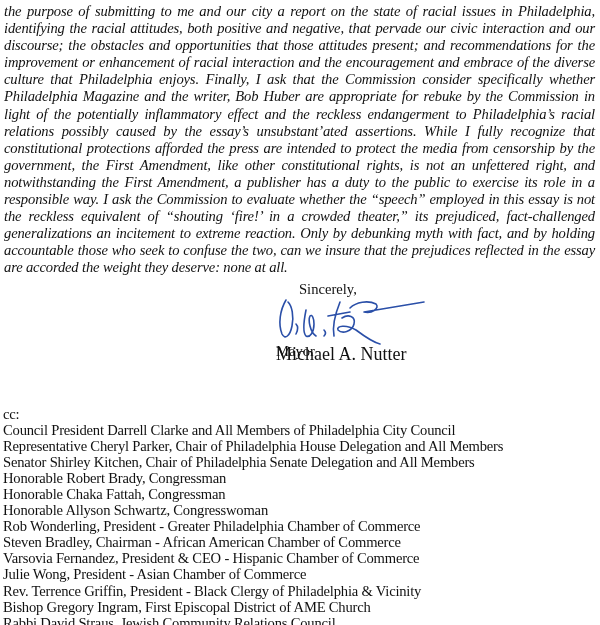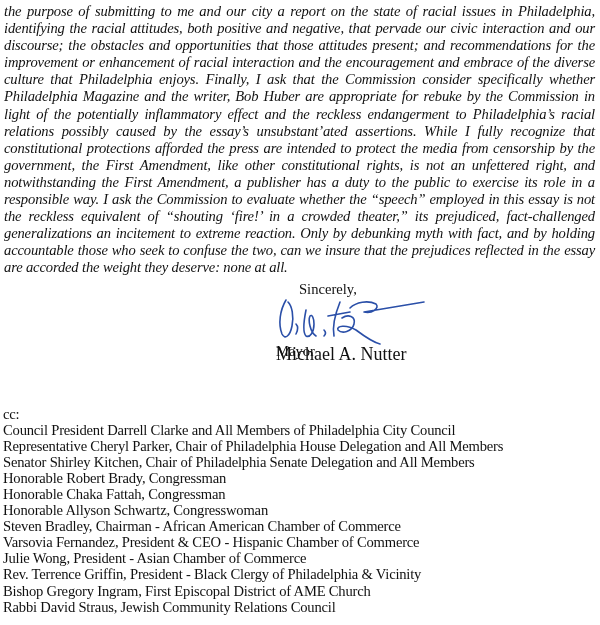--- a/index.html
+++ b/index.html
@@ -106,20 +106,21 @@
 
 <div class="cc-block">
   <span class="cc-label">cc:</span>
   <ul class="cc-list">
     <li>Council President Darrell Clarke and All Members of Philadelphia City Council</li>
     <li>Representative Cheryl Parker, Chair of Philadelphia House Delegation and All Members</li>
     <li>Senator Shirley Kitchen, Chair of Philadelphia Senate Delegation and All Members</li>
     <li>Honorable Robert Brady, Congressman</li>
     <li>Honorable Chaka Fattah, Congressman</li>
     <li>Honorable Allyson Schwartz, Congresswoman</li>
+    <li>Rob Wonderling, President - Greater Philadelphia Chamber of Commerce</li>
     <li>Steven Bradley, Chairman - African American Chamber of Commerce</li>
     <li>Varsovia Fernandez, President &amp; CEO - Hispanic Chamber of Commerce</li>
     <li>Julie Wong, President - Asian Chamber of Commerce</li>
     <li>Rev. Terrence Griffin, President - Black Clergy of Philadelphia &amp; Vicinity</li>
     <li>Bishop Gregory Ingram, First Episcopal District of AME Church</li>
     <li>Rabbi David Straus, Jewish Community Relations Council</li>
   </ul>
 </div>
 
 </body></html>

